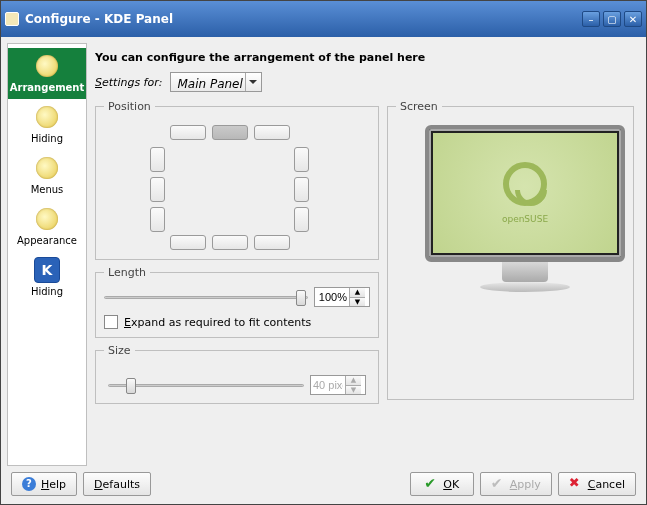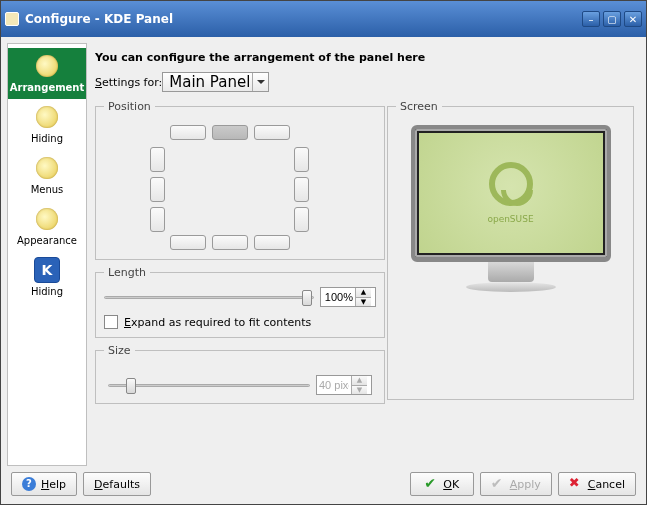--- a/index.html
+++ b/index.html
@@ -101,49 +101,50 @@
   display: flex;
   flex-direction: column;
   padding: 4px 6px 0 2px;
 }
 .heading {
   font-weight: bold;
   font-size: 11px;
   margin: 4px 0 8px 0;
 }
 .settings-row {
-  display: flex; align-items: center; 
+  display: flex; align-items: center; gap: 8px;
   margin-bottom: 8px;
+  font-style: italic;
 }
 .settings-row label { font-size: 11px; }
 .combo {
   height: 20px;
   border: 1px solid #999;
   background: linear-gradient(#fff,#eaeaea);
   padding: 0 18px 0 6px;
   position: relative;
   display: inline-flex; align-items: flex-end;
-  font-size: 15px;
+  font-size: 12px;
   min-width: 70px;
 }
 .combo .arrow {
   position: absolute; right: 0; top: 0; bottom:0;
   width: 16px;
   border-left: 1px solid #aaa;
   display: flex; align-items: center; justify-content: center;
 }
 .combo .arrow::after {
   content: "";
   border: 4px solid transparent;
   border-top-color: #333;
   margin-top: 4px;
 }
 .columns {
   display: flex;
-  gap: 2px;
+  gap: 8px;
 }
 .leftcol { flex: 1; display: flex; flex-direction: column; gap: 6px; }
 .rightcol { width: 247px; }
 fieldset.group {
   border: 1px solid #bfbfbf;
   padding: 8px 8px;
   position: relative;
 }
 fieldset.group > legend {
   font-size: 11px;
@@ -199,21 +200,21 @@
 .cbx {
   width:14px;height:14px;border:1px solid #888;background:#fff;
 }
 
 .size-combo { width:100%; }
 .size-slider-row { display:flex; align-items:center; gap:6px; margin-top:10px; padding:0 4px;}
 .size-slider-row .slider { flex:1; }
 .spin.disabled { color:#aaa; }
 .spin.disabled input { color:#aaa; }
 
-.screen-group { height: 300px; display:flex; flex-direction:column; align-items:center; justify-content:flex-start;}
+.screen-group { height: 300px; display:flex; flex-direction:column; align-items:flex-end; justify-content:flex-start;}
 .monitor {
   margin-top:4px;
   width:200px;
 }
 .monitor-frame {
   border:4px solid #888;
   border-bottom-width:5px;
   border-radius:6px;
   background:#222;
   padding:4px;

